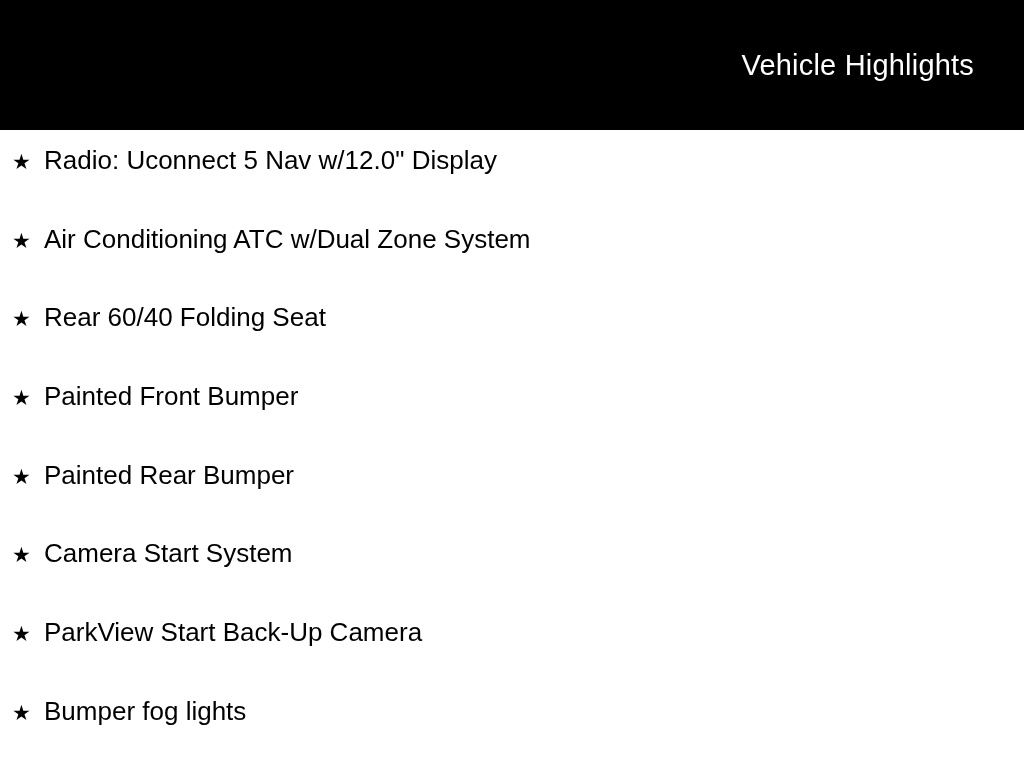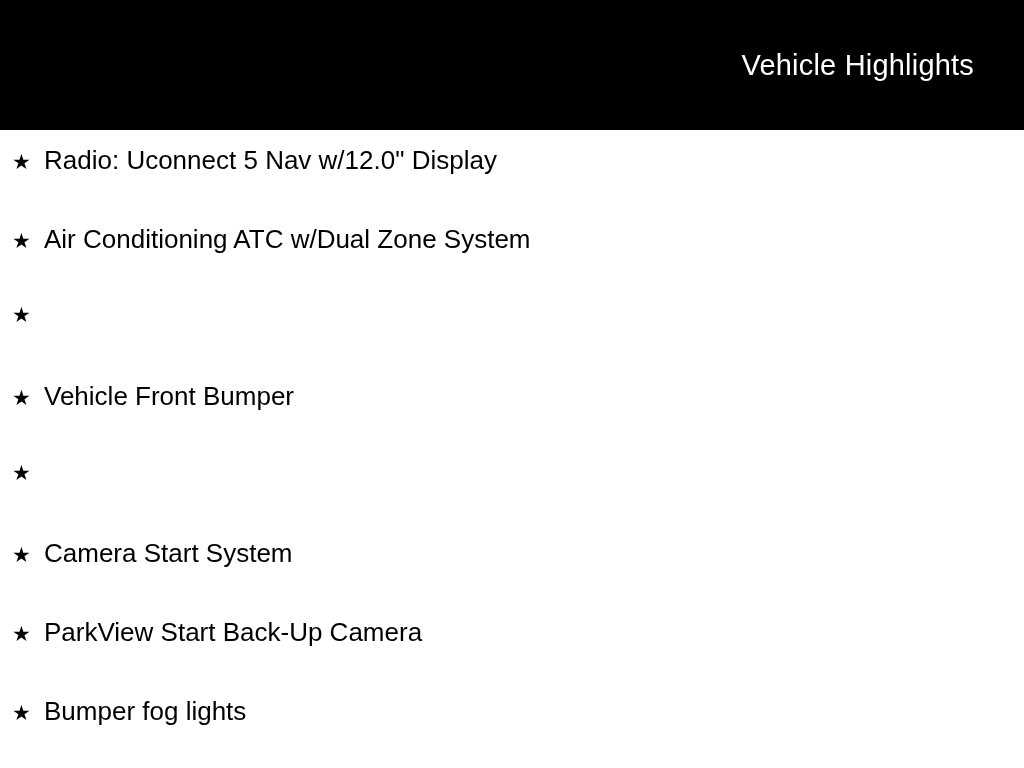--- a/index.html
+++ b/index.html
@@ -78,27 +78,29 @@
     <li class="highlight-item">
       <span class="bullet-icon">★</span>
       <span class="item-label">Radio: Uconnect 5 Nav w/12.0" Display</span>
     </li>
     <li class="highlight-item">
       <span class="bullet-icon">★</span>
       <span class="item-label">Air Conditioning ATC w/Dual Zone System</span>
     </li>
     <li class="highlight-item">
       <span class="bullet-icon">★</span>
+      <span class="item-label">Rear 60/40 Folding Seat</span>
     </li>
     <li class="highlight-item">
       <span class="bullet-icon">★</span>
-      <span class="item-label">Vehicle Front Bumper</span>
+      <span class="item-label">Painted Front Bumper</span>
     </li>
     <li class="highlight-item">
       <span class="bullet-icon">★</span>
+      <span class="item-label">Painted Rear Bumper</span>
     </li>
     <li class="highlight-item">
       <span class="bullet-icon">★</span>
       <span class="item-label">Camera Start System</span>
     </li>
     <li class="highlight-item">
       <span class="bullet-icon">★</span>
       <span class="item-label">ParkView Start Back-Up Camera</span>
     </li>
     <li class="highlight-item">

